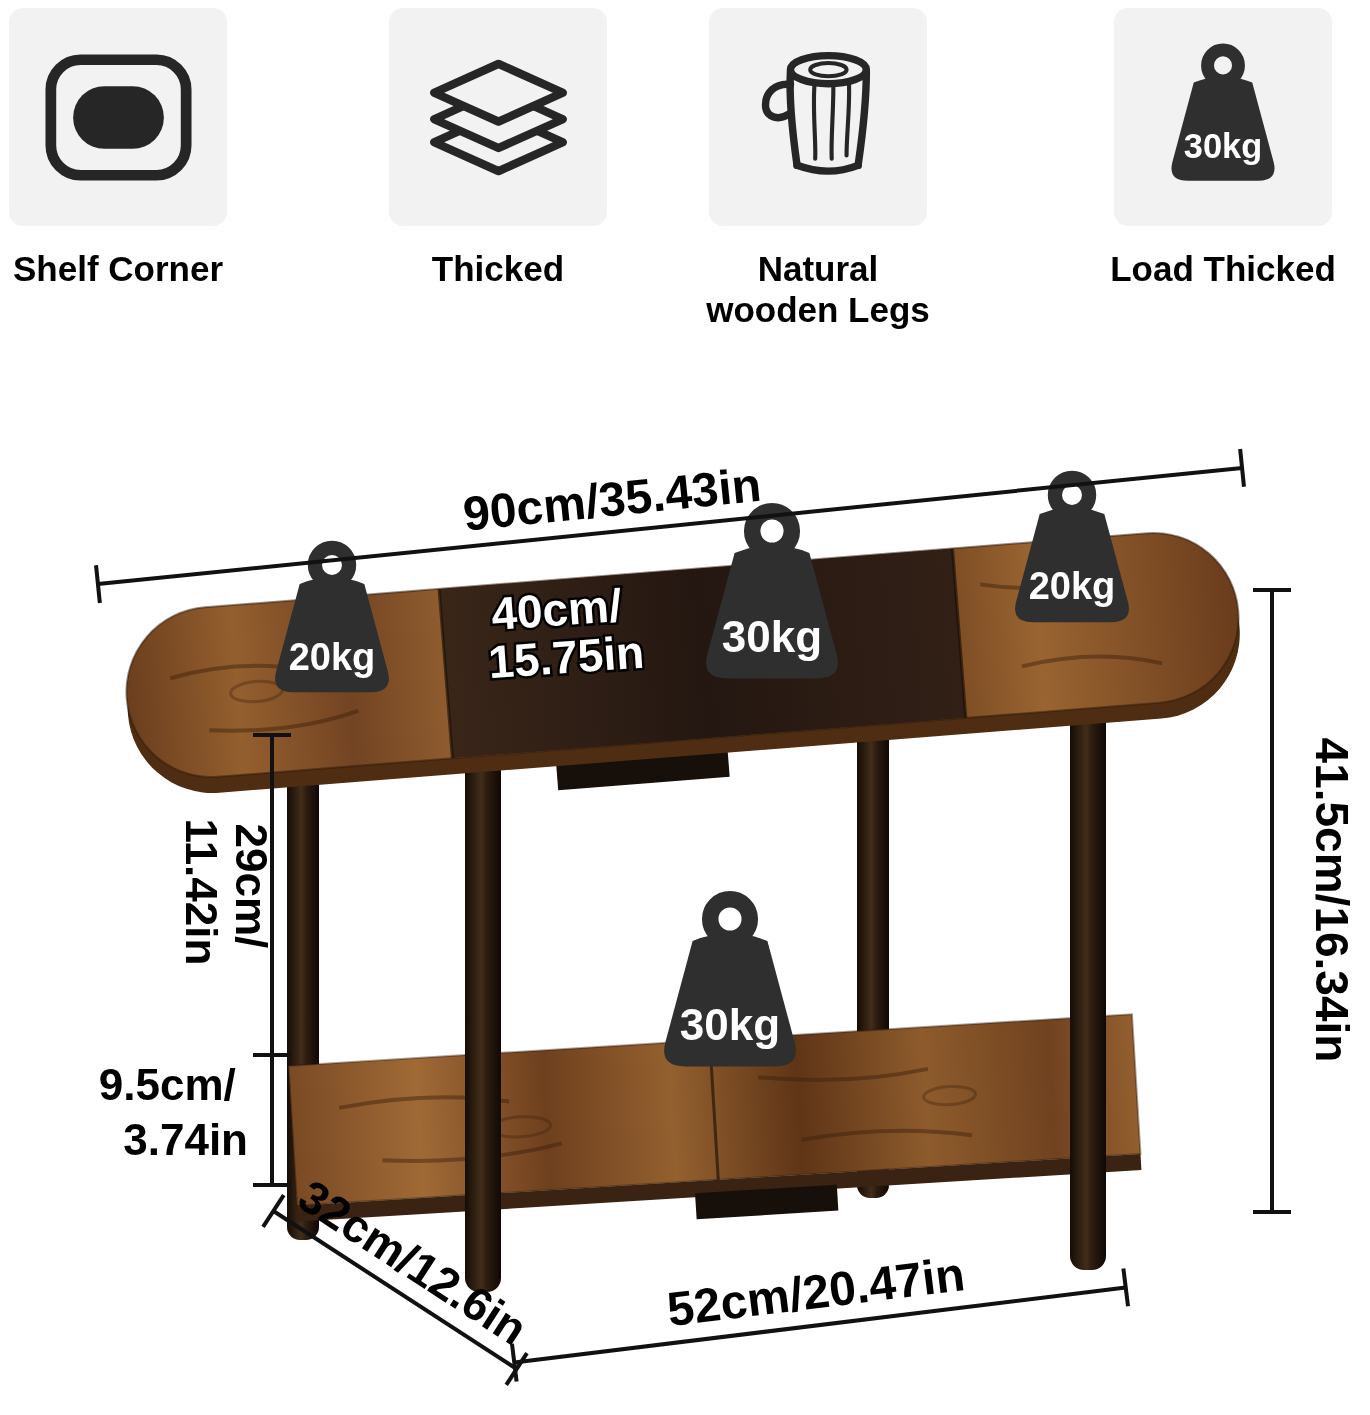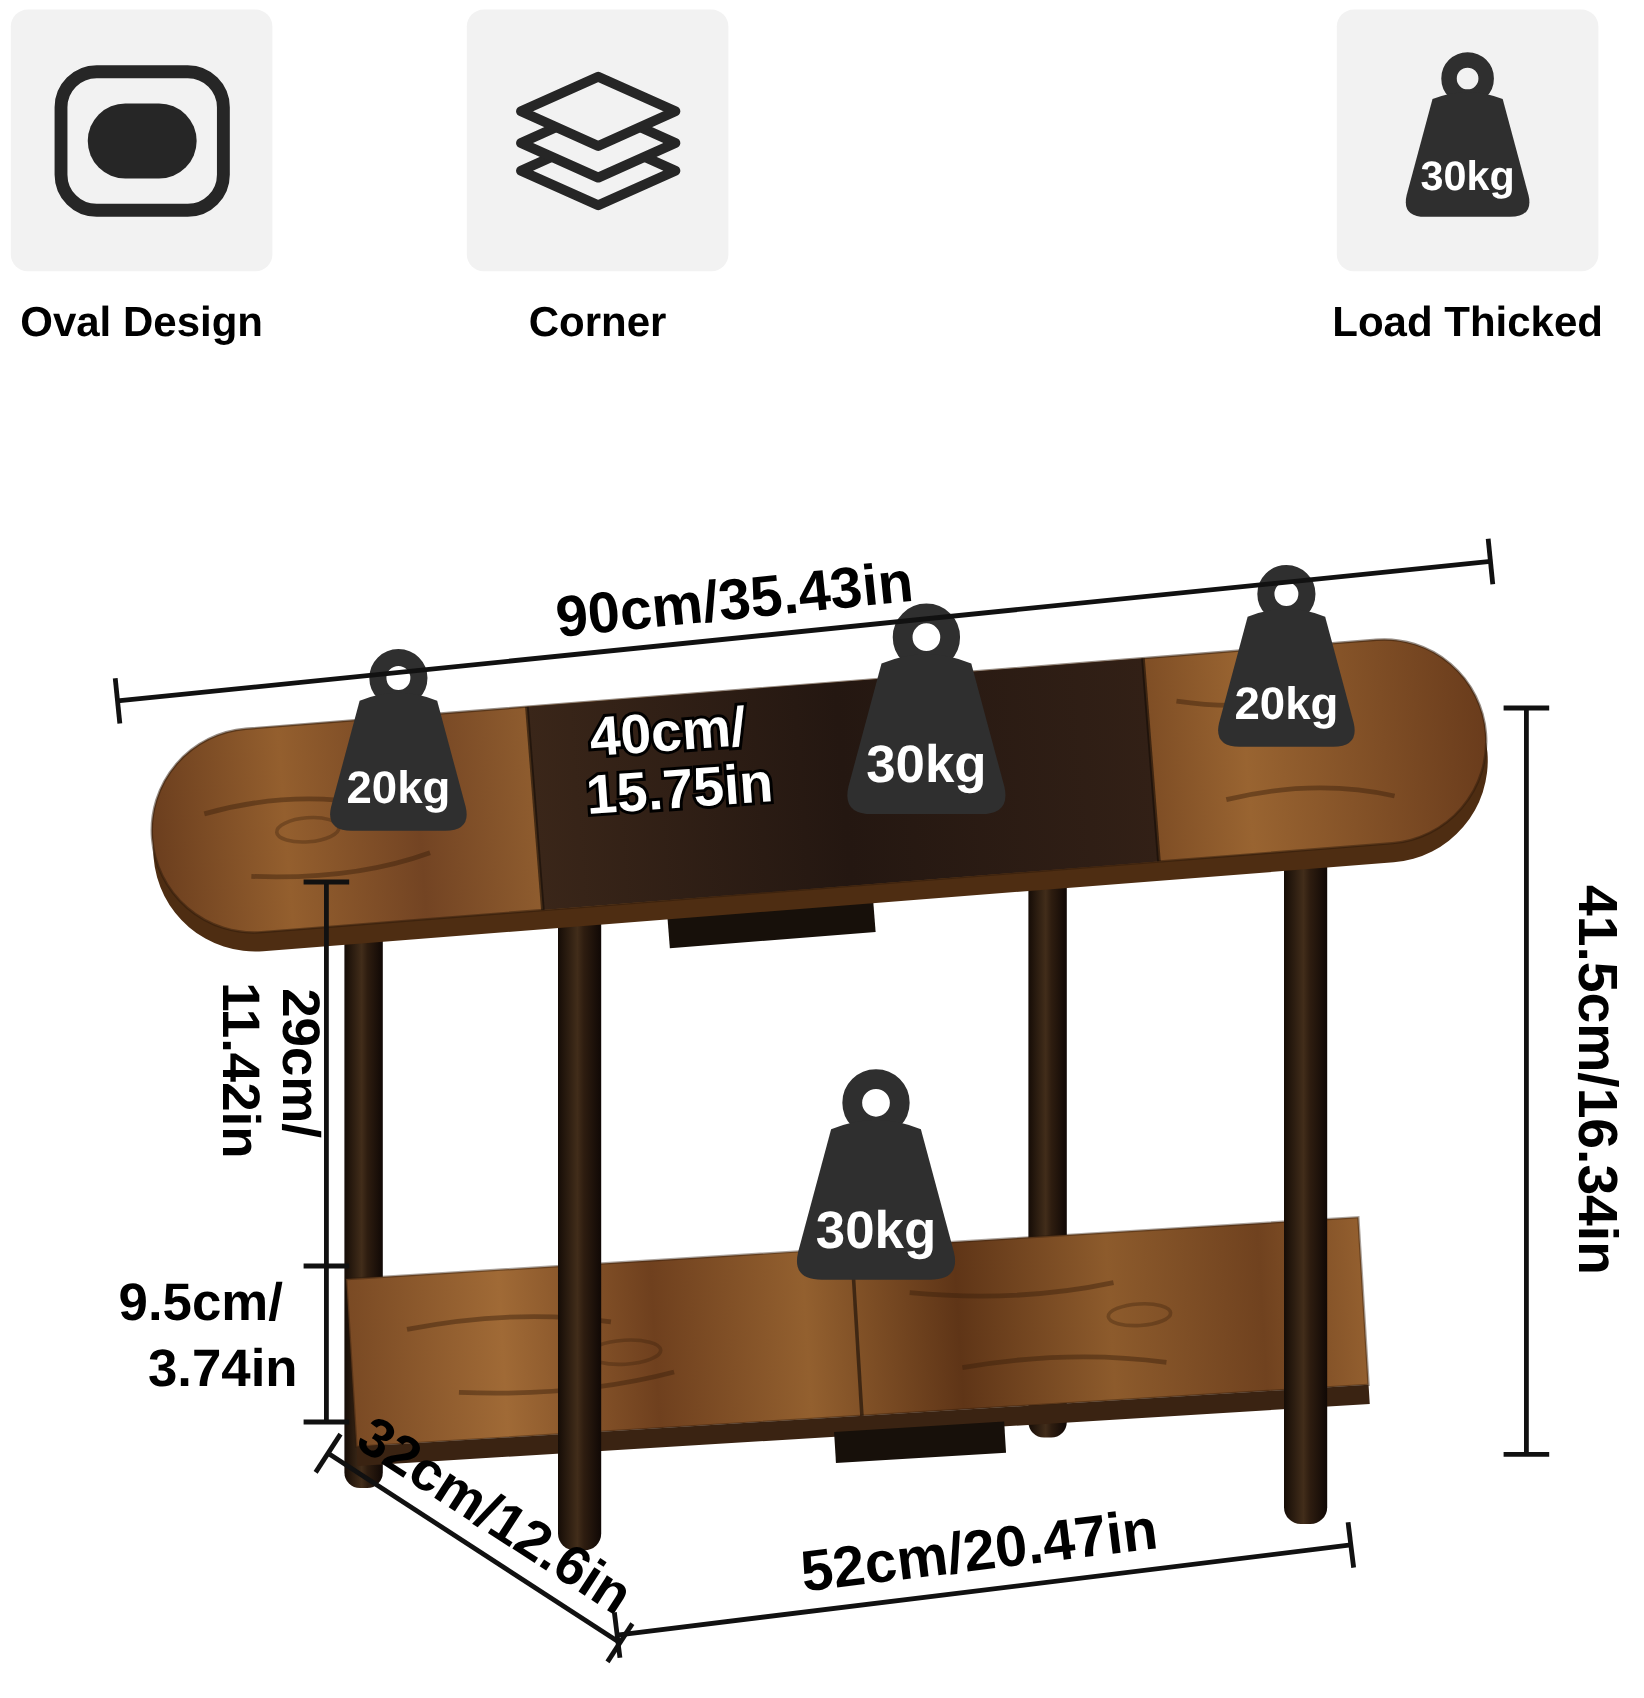--- a/index.html
+++ b/index.html
@@ -81,37 +81,56 @@
   </svg>
 
   <div class="feature" style="left:8px;width:220px;">
     <div class="icon-box">
       <svg width="165" height="165" viewBox="0 0 200 200">
         <rect class="icon-stroke" x="18" y="30" width="164" height="140" rx="36" stroke-width="13"></rect>
         <rect class="icon-fill" x="45" y="62" width="110" height="76" rx="38"></rect>
       </svg>
     </div>
     <div class="feature-label">
-      <span>Oval Design</span>
+      <span>Shelf Corner</span>
     </div>
   </div>
 
   <div class="feature" style="left:388px;width:220px;">
     <div class="icon-box">
       <svg width="165" height="165" viewBox="0 0 200 200">
         <path class="sheet" d="M100 95 L178 130 L100 165 L22 130 Z"></path>
         <path class="sheet" d="M100 67 L178 102 L100 137 L22 102 Z"></path>
         <path class="sheet" d="M100 35 L178 70 L100 105 L22 70 Z"></path>
       </svg>
     </div>
     <div class="feature-label">
-      <span>Corner</span>
-    </div>
-  </div>
-
+      <span>Thicked</span>
+    </div>
+  </div>
+
+  <div class="feature" style="left:698px;width:240px;">
+    <div class="icon-box">
+      <svg width="165" height="165" viewBox="0 0 200 200">
+        <ellipse class="icon-stroke" cx="112" cy="42" rx="46" ry="17" stroke-width="9"></ellipse>
+        <path class="icon-stroke" d="M66 44 C64 80 70 130 74 158" stroke-width="9"></path>
+        <path class="icon-stroke" d="M158 44 C158 90 152 130 148 158" stroke-width="9"></path>
+        <path class="icon-stroke" d="M74 158 Q112 172 148 158" stroke-width="9"></path>
+        <path class="icon-stroke" d="M66 60 C48 58 34 70 36 88 C38 100 52 104 64 96" stroke-width="9"></path>
+        <path class="icon-stroke" d="M95 62 C93 95 97 130 96 150" stroke-width="5"></path>
+        <path class="icon-stroke" d="M118 63 C118 95 115 125 116 150" stroke-width="5"></path>
+        <path class="icon-stroke" d="M137 60 C138 90 134 120 134 146" stroke-width="5"></path>
+        <ellipse class="icon-stroke" cx="112" cy="42" rx="22" ry="8" stroke-width="5"></ellipse>
+      </svg>
+    </div>
+    <div class="feature-label">
+      <span>Natural</span>
+        <span>wooden Legs</span>
+    </div>
+  </div>
 
   <div class="feature" style="left:1093px;width:260px;">
     <div class="icon-box">
       <svg width="172" height="172" viewBox="0 0 200 200">
         <g transform="translate(20 10)">
           <use href="#weightShape"></use>
           <text class="weight-text" x="80" y="138">30kg</text>
         </g>
       </svg>
     </div>

